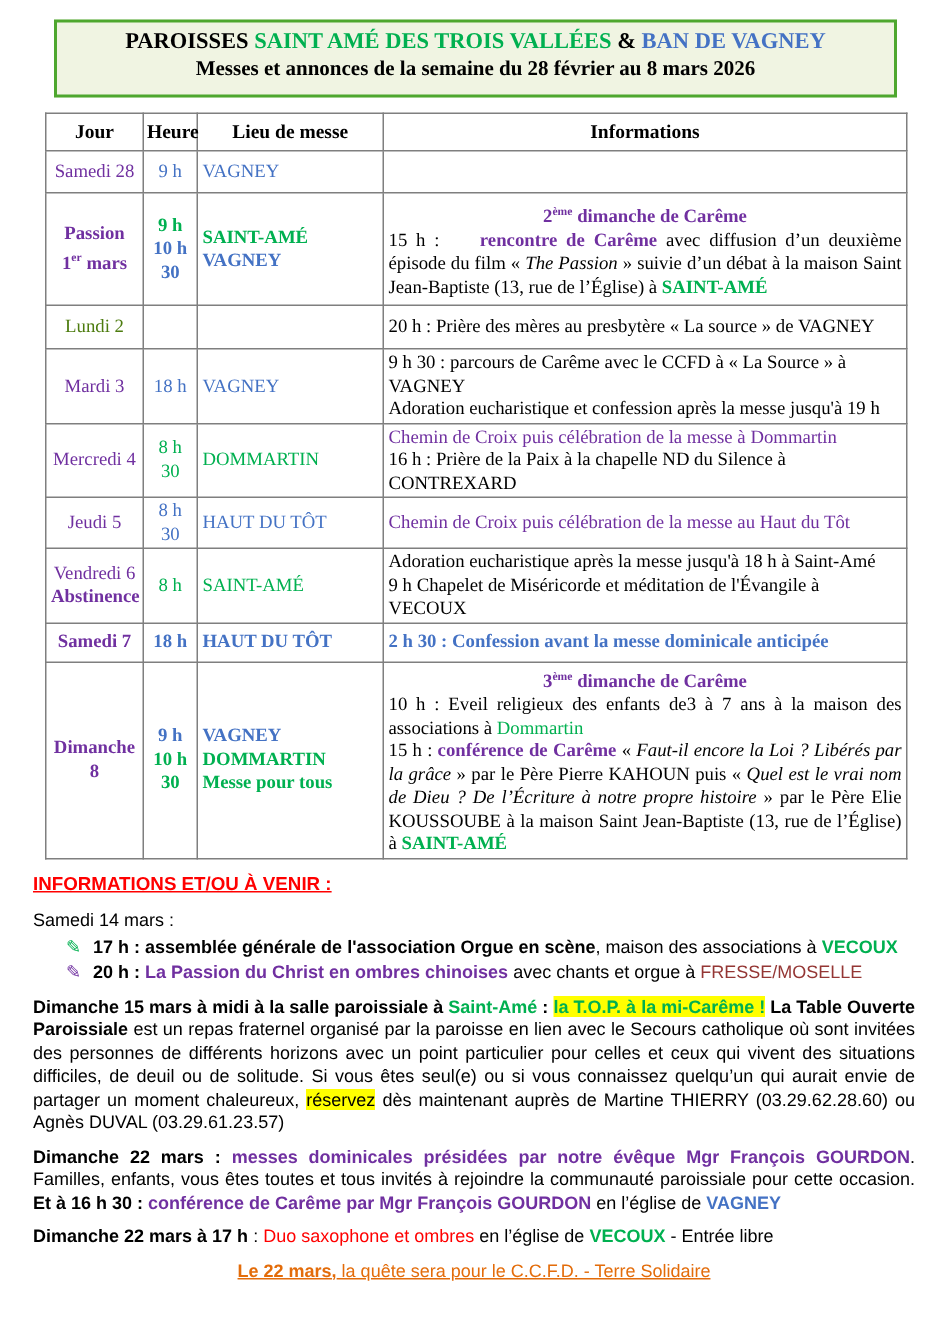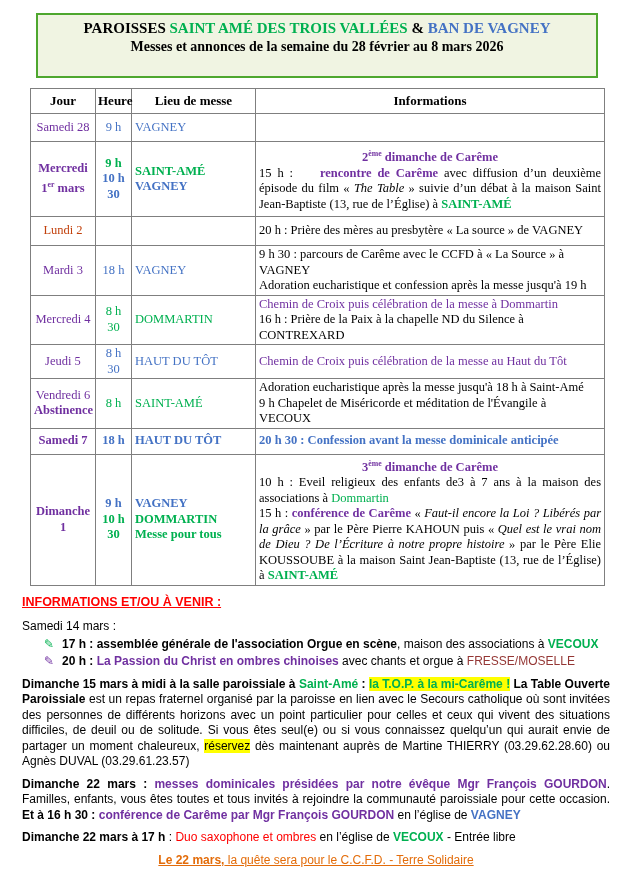--- a/index.html
+++ b/index.html
@@ -4,21 +4,21 @@
 <style>
   html,body{margin:0;padding:0;}
   body{
     width:632px;height:895px;background:#ffffff;overflow:hidden;
     font-family:"Liberation Serif","DejaVu Serif",serif;color:#000;
   }
   .page{padding-top:13px;}
   
   .title-box{
     margin:0 34px 0 36px;border:2px solid #4EA72E;background:#F0F4E2;
-    text-align:center;padding:4px 4px 20px;
+    text-align:center;padding:4px 4px 7px;
   }
   .title-line{font-size:15px;font-weight:bold;line-height:19px;}
   .subtitle{font-size:14px;font-weight:bold;line-height:18px;}
   
   table.sched{
     margin:10px 28px 0 30px;border-collapse:collapse;width:574px;table-layout:fixed;
     font-size:12.5px;
   }
   table.sched th{
     border:1px solid #7f7f7f;font-size:13px;font-weight:bold;padding:2px;height:20px;
@@ -70,30 +70,30 @@
       </tr>
     </thead>
     <tbody id="sched-body">
         <tr style="height: 28px;">
           <td class="c-day"><span style="color:#7030A0;">Samedi 28</span></td>
           <td class="c-time"><span style="color:#4472C4;">9 h</span></td>
           <td class="c-place"><span style="color:#4472C4;">VAGNEY</span></td>
           <td class="c-info"></td>
         </tr>
         <tr style="height: 75px;">
-          <td class="c-day"><span style="color:#7030A0;font-weight:bold;">Mercredi</span><br><span style="color:#7030A0;font-weight:bold;">1</span><sup style="color:#7030A0;font-weight:bold;">er</sup><span style="color:#7030A0;font-weight:bold;"> mars</span></td>
+          <td class="c-day"><span style="color:#7030A0;font-weight:bold;">Passion</span><br><span style="color:#7030A0;font-weight:bold;">1</span><sup style="color:#7030A0;font-weight:bold;">er</sup><span style="color:#7030A0;font-weight:bold;"> mars</span></td>
           <td class="c-time"><span style="color:#00B050;font-weight:bold;">9 h</span><br><span style="color:#4472C4;font-weight:bold;">10 h 30</span></td>
           <td class="c-place"><span style="color:#00B050;font-weight:bold;">SAINT-AMÉ</span><br><span style="color:#4472C4;font-weight:bold;">VAGNEY</span></td>
           <td class="c-info">
             <div class="il-center"><span style="color:#7030A0;font-weight:bold;">2</span><sup style="color:#7030A0;font-weight:bold;">ème</sup><span style="color:#7030A0;font-weight:bold;"> dimanche de Carême</span></div>
-            <div class="il-justify"><span>15 h : </span><span style="color:#7030A0;font-weight:bold;margin-left:21px;">rencontre de Carême</span><span> avec diffusion d’un deuxième épisode du film « </span><span style="font-style:italic;">The Table</span><span> » suivie d’un débat à la maison Saint Jean-Baptiste (13, rue de l’Église) à </span><span style="color:#00B050;font-weight:bold;">SAINT-AMÉ</span></div>
+            <div class="il-justify"><span>15 h : </span><span style="color:#7030A0;font-weight:bold;margin-left:21px;">rencontre de Carême</span><span> avec diffusion d’un deuxième épisode du film « </span><span style="font-style:italic;">The Passion</span><span> » suivie d’un débat à la maison Saint Jean-Baptiste (13, rue de l’Église) à </span><span style="color:#00B050;font-weight:bold;">SAINT-AMÉ</span></div>
           </td>
         </tr>
         <tr style="height: 29px;">
-          <td class="c-day"><span style="color:#c2410c;text-align:center;">Lundi 2</span></td>
+          <td class="c-day"><span style="color:#4d7c0f;text-align:center;">Lundi 2</span></td>
           <td class="c-time"></td>
           <td class="c-place"></td>
           <td class="c-info">
             <div class=""><span>20 h : Prière des mères au presbytère « La source » de VAGNEY</span></div>
           </td>
         </tr>
         <tr style="height: 36px;">
           <td class="c-day"><span style="color:#7030A0;">Mardi 3</span></td>
           <td class="c-time"><span style="color:#4472C4;">18 h</span></td>
           <td class="c-place"><span style="color:#4472C4;">VAGNEY</span></td>
@@ -126,25 +126,25 @@
           <td class="c-info">
             <div class=""><span>Adoration eucharistique après la messe jusqu'à 18 h à Saint-Amé</span></div>
             <div class=""><span>9 h Chapelet de Miséricorde et méditation de l'Évangile à VECOUX</span></div>
           </td>
         </tr>
         <tr style="height: 26px;">
           <td class="c-day"><span style="color:#7030A0;font-weight:bold;">Samedi 7</span></td>
           <td class="c-time"><span style="color:#4472C4;font-weight:bold;">18 h</span></td>
           <td class="c-place"><span style="color:#4472C4;font-weight:bold;">HAUT DU TÔT</span></td>
           <td class="c-info">
-            <div class=""><span style="color:#4472C4;font-weight:bold;">20 h 30 : Confession avant la messe dominicale anticipée</span></div>
+            <div class=""><span style="color:#4472C4;font-weight:bold;">2 h 30 : Confession avant la messe dominicale anticipée</span></div>
           </td>
         </tr>
         <tr style="height: 120px;">
-          <td class="c-day"><span style="color:#7030A0;font-weight:bold;">Dimanche 1</span></td>
+          <td class="c-day"><span style="color:#7030A0;font-weight:bold;">Dimanche 8</span></td>
           <td class="c-time"><span style="color:#4472C4;font-weight:bold;">9 h</span><br><span style="color:#00B050;font-weight:bold;">10 h 30</span></td>
           <td class="c-place"><span style="color:#4472C4;font-weight:bold;">VAGNEY</span><br><span style="color:#00B050;font-weight:bold;">DOMMARTIN</span><br><span style="color:#00B050;font-weight:bold;">Messe pour tous</span></td>
           <td class="c-info">
             <div class="il-center"><span style="color:#7030A0;font-weight:bold;">3</span><sup style="color:#7030A0;font-weight:bold;">ème</sup><span style="color:#7030A0;font-weight:bold;"> dimanche de Carême</span></div>
             <div class="il-justify"><span>10 h : Eveil religieux des enfants de3 à 7 ans à la maison des associations à </span><span style="color:#00B050;">Dommartin</span></div>
             <div class="il-justify"><span>15 h : </span><span style="color:#7030A0;font-weight:bold;">conférence de Carême</span><span> « </span><span style="font-style:italic;">Faut-il encore la Loi ? Libérés par la grâce</span><span> » par le Père Pierre KAHOUN puis « </span><span style="font-style:italic;">Quel est le vrai nom de Dieu ? De l’Écriture à notre propre histoire</span><span> » par le Père Elie KOUSSOUBE à la maison Saint Jean-Baptiste (13, rue de l’Église) à </span><span style="color:#00B050;font-weight:bold;">SAINT-AMÉ</span></div>
           </td>
         </tr>
       </tbody>
   </table>

